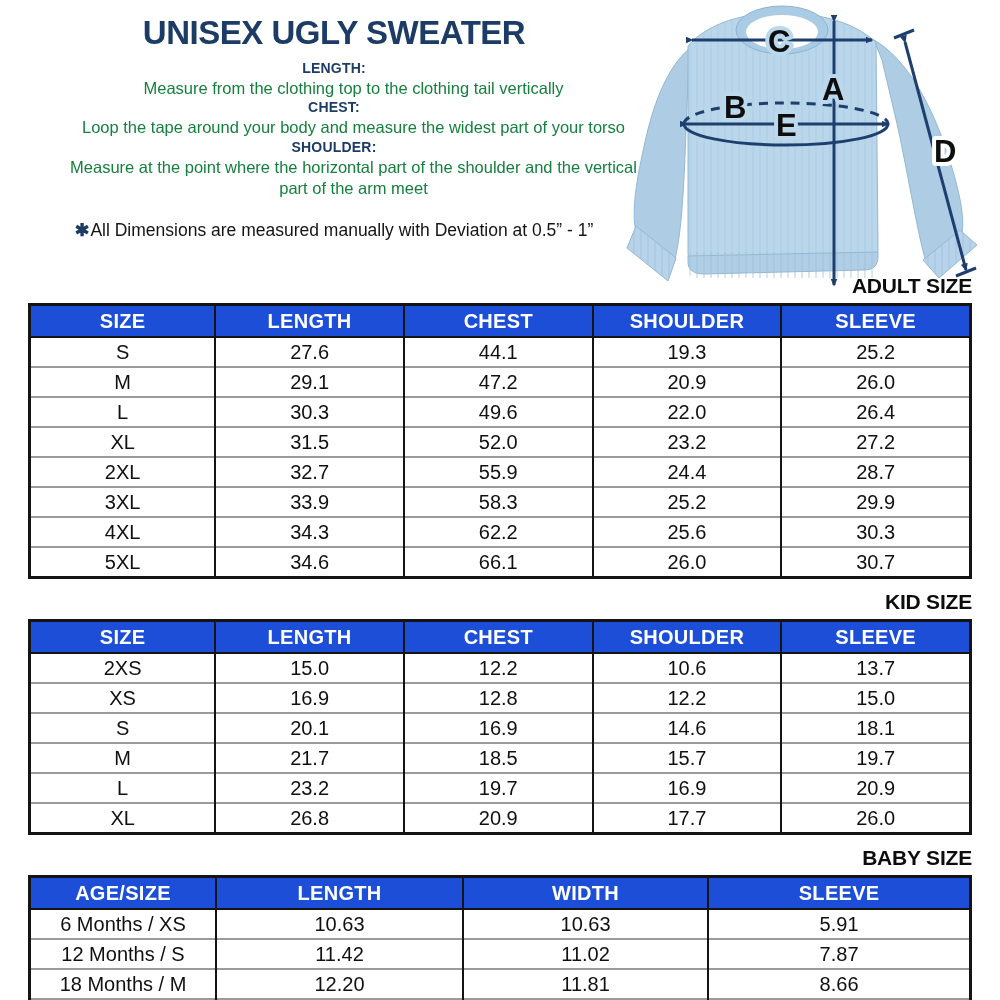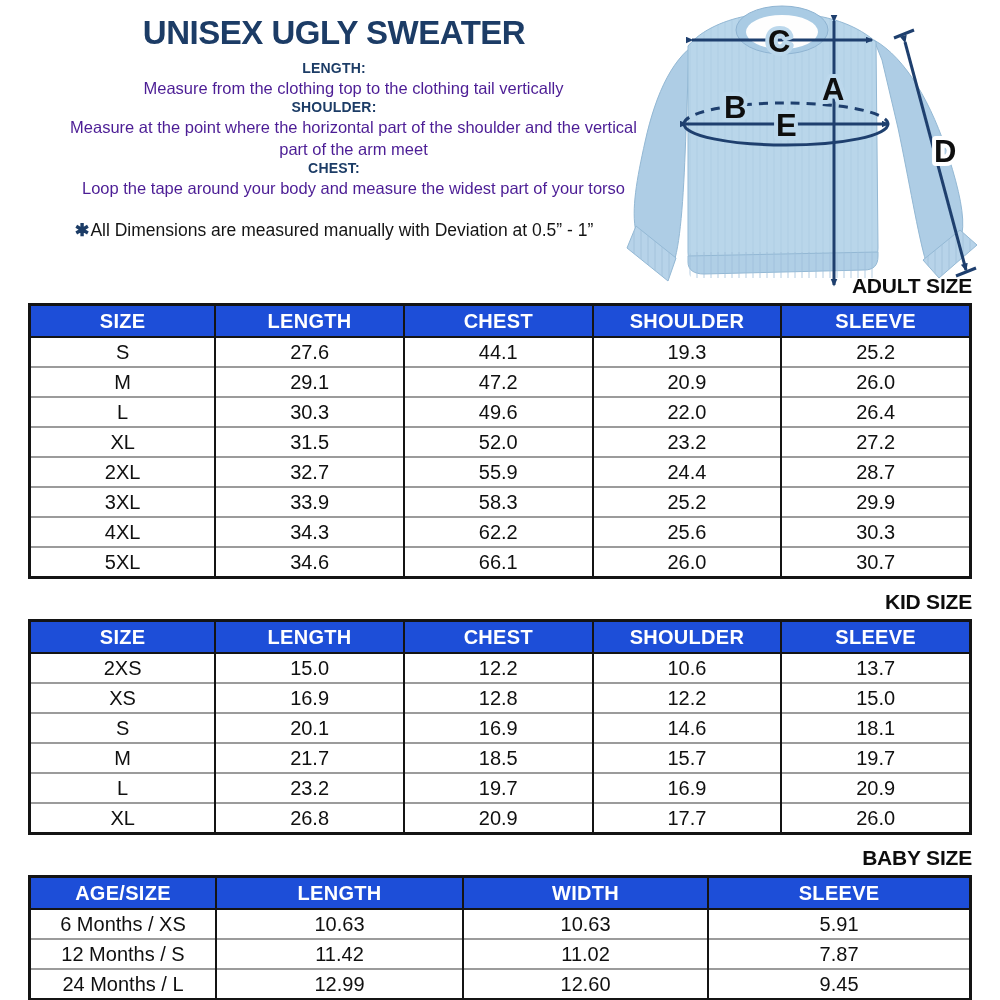--- a/index.html
+++ b/index.html
@@ -18,21 +18,21 @@
   h1.title{
     margin:0 0 8px 0;
     font-size:33px;font-weight:800;letter-spacing:-0.5px;
     color:#1c3c66;
   }
   .instr .term{
     font-size:14px;font-weight:bold;color:#1c3c66;
     letter-spacing:0.2px;
   }
   .instr .def{
-    font-size:16.5px;color:#4c1d95;line-height:1.3;margin-top:2px;margin-left:39px;
+    font-size:16.5px;color:#15803d;line-height:1.3;margin-top:2px;margin-left:39px;
   }
   .note{margin:20px 0 0 0;font-size:17.5px;color:#141414;}
   .note .star{color:#1c3c66;font-weight:bold;margin-right:1px;}
   .diagram{position:absolute;top:0;right:-24px;width:370px;height:300px;pointer-events:none;}
   .lbl{
     font-family:"Liberation Sans",sans-serif;
     font-size:31px;font-weight:bold;fill:#0e0e0e;
     paint-order:stroke;stroke-linejoin:round;stroke-linecap:round;
   }
   .halo-blue{stroke:#bcd8ec;stroke-width:8px;}
@@ -76,26 +76,26 @@
 
   <div class="top">
     <div class="info">
       <h1 class="title">UNISEX UGLY SWEATER</h1>
       <div id="instructions">
           <div class="instr">
             <div class="term">LENGTH:</div>
             <div class="def">Measure from the clothing top to the clothing tail vertically</div>
           </div>
           <div class="instr">
+            <div class="term">CHEST:</div>
+            <div class="def">Loop the tape around your body and measure the widest part of your torso</div>
+          </div>
+          <div class="instr">
             <div class="term">SHOULDER:</div>
             <div class="def">Measure at the point where the horizontal part of the shoulder and the vertical part of the arm meet</div>
-          </div>
-          <div class="instr">
-            <div class="term">CHEST:</div>
-            <div class="def">Loop the tape around your body and measure the widest part of your torso</div>
           </div>
         </div>
       <p class="note"><span class="star">✱</span><span>All Dimensions are measured manually with Deviation at 0.5” - 1”</span></p>
     </div>
 
     <div class="diagram">
       <svg width="370" height="300" viewBox="0 0 370 300">
         <defs>
           <marker id="ah" markerWidth="9" markerHeight="8" refX="6.5" refY="3.5" orient="auto" markerUnits="userSpaceOnUse">
             <path d="M0,0 L8,3.5 L0,7 Z" fill="#1e3f6e"></path>
@@ -289,20 +289,26 @@
               <td>10.63</td>
               <td>5.91</td>
             </tr>
             <tr>
               <td>12 Months / S</td>
               <td>11.42</td>
               <td>11.02</td>
               <td>7.87</td>
             </tr>
             <tr>
+              <td>18 Months / M</td>
+              <td>12.20</td>
+              <td>11.81</td>
+              <td>8.66</td>
+            </tr>
+            <tr>
               <td>24 Months / L</td>
               <td>12.99</td>
               <td>12.60</td>
               <td>9.45</td>
             </tr>
           </tbody>
         </table>
       </section>
     </div>
 

